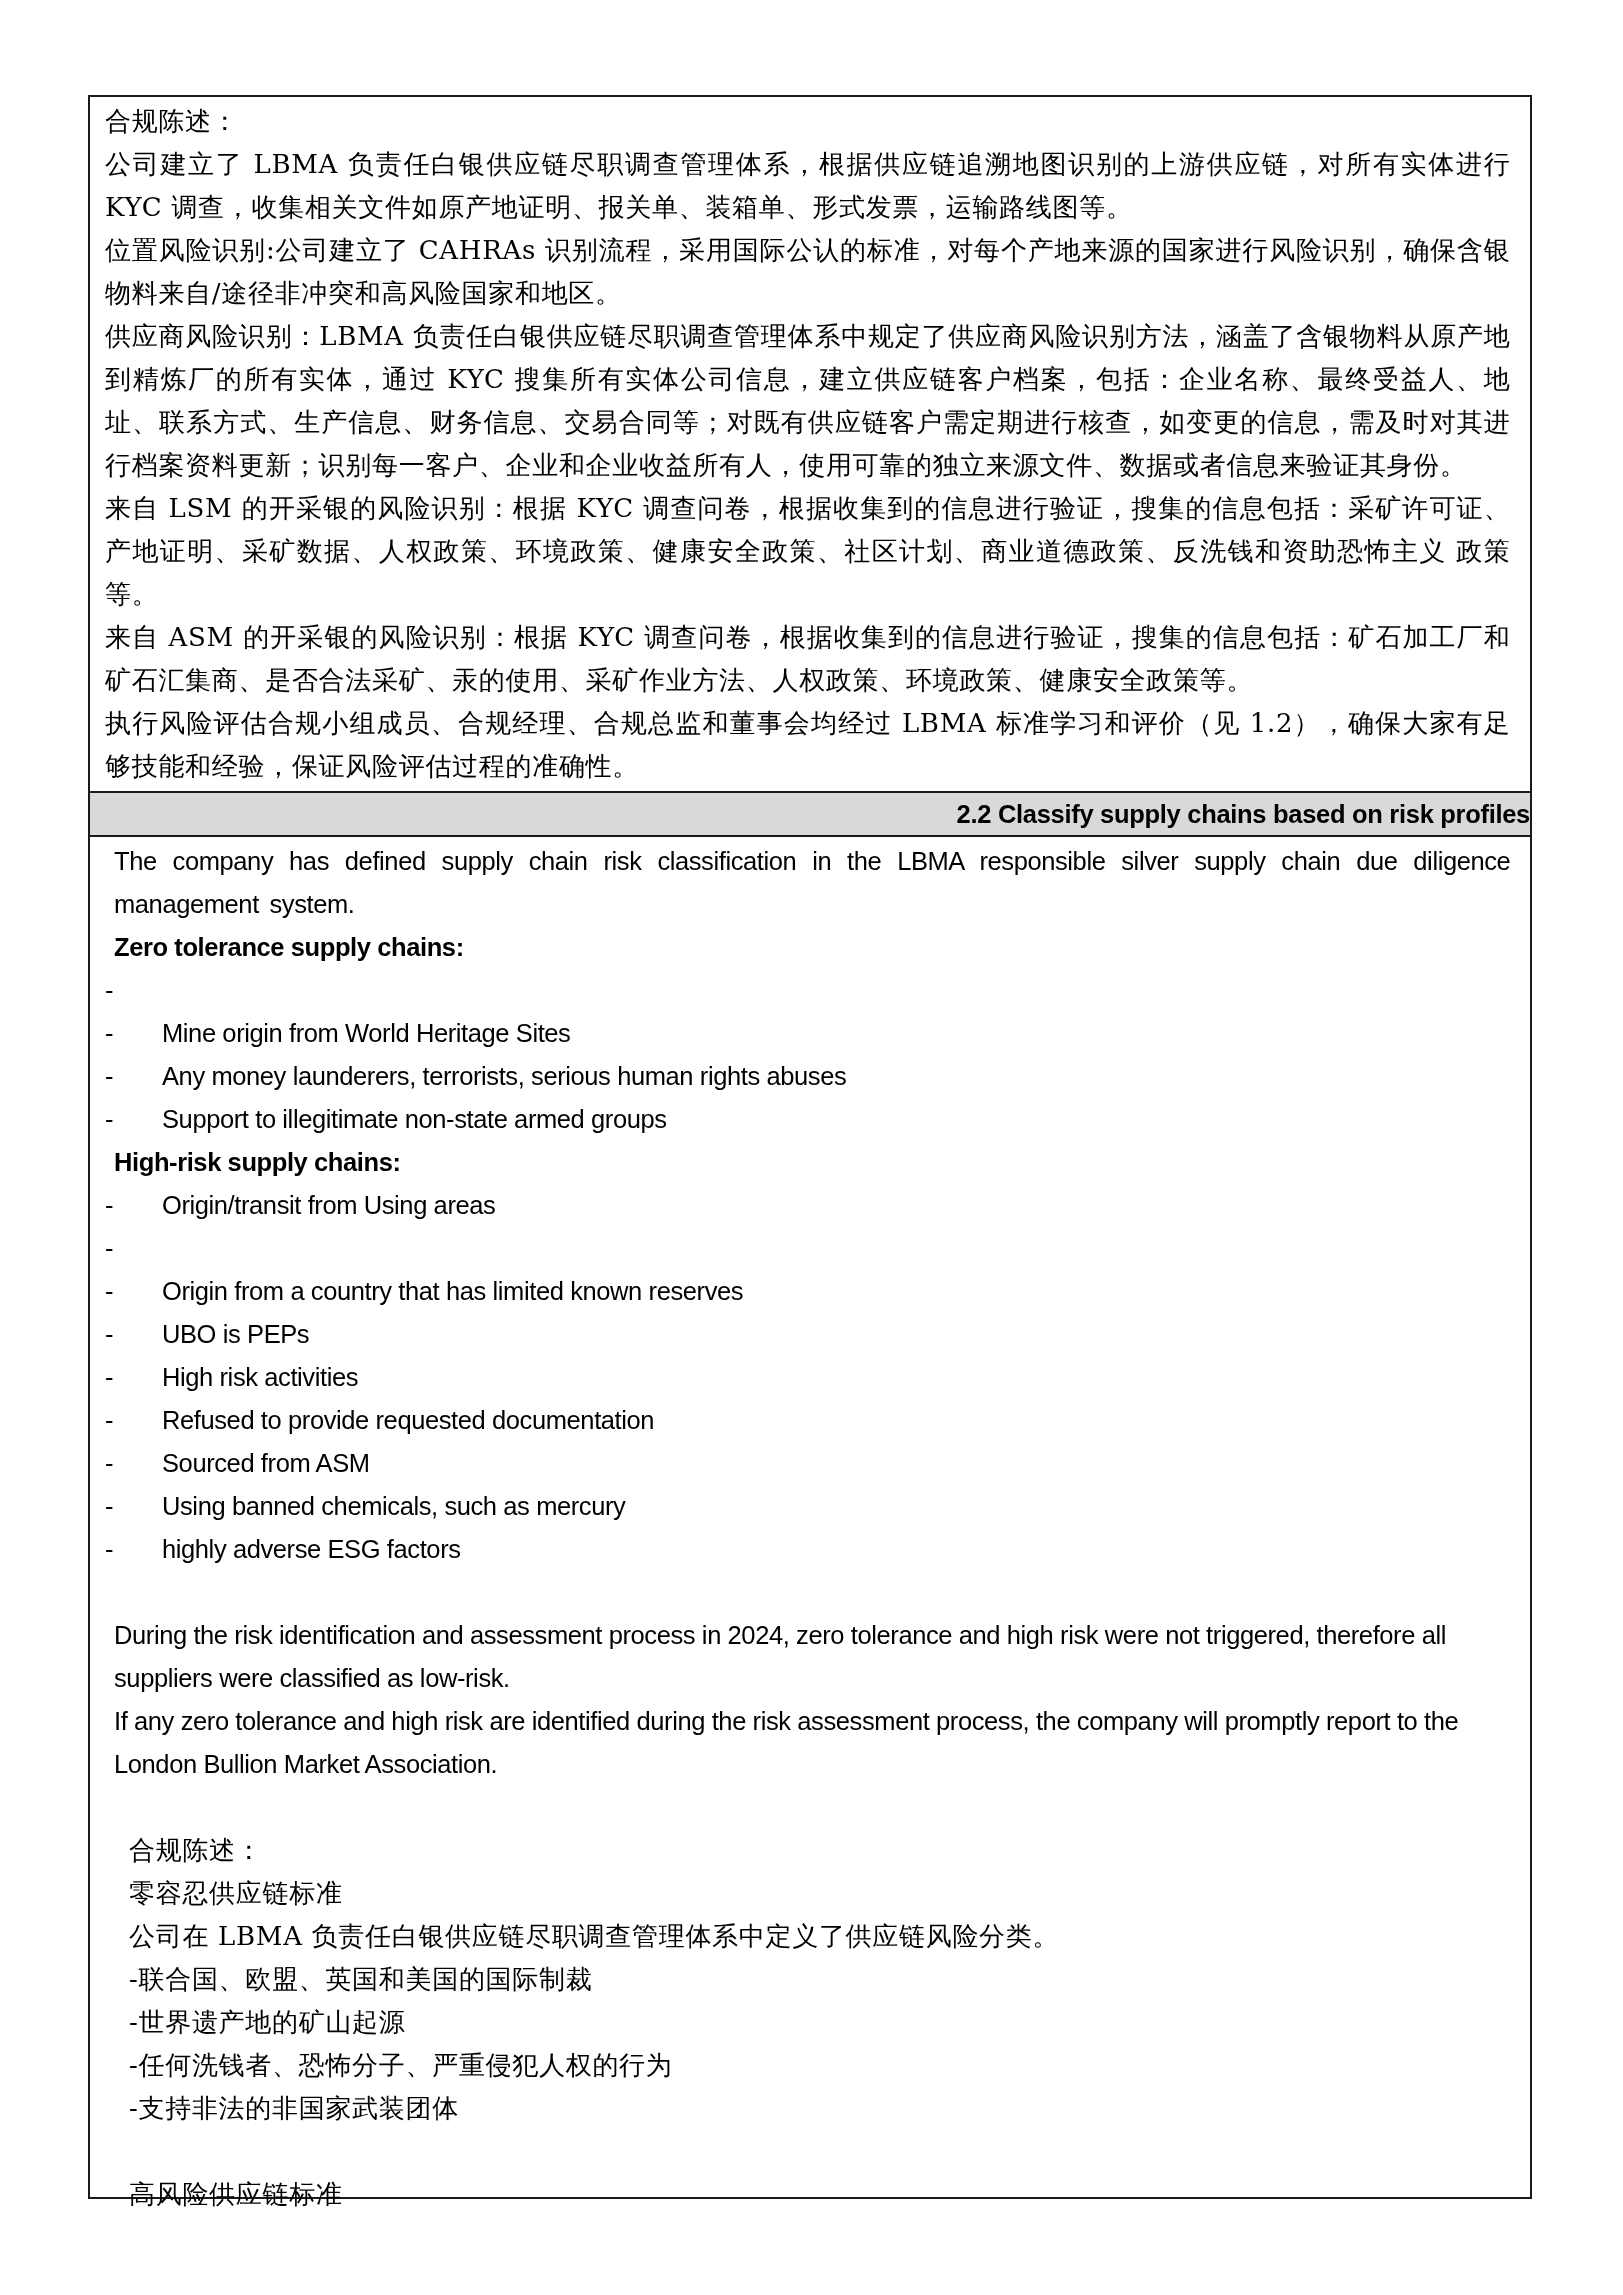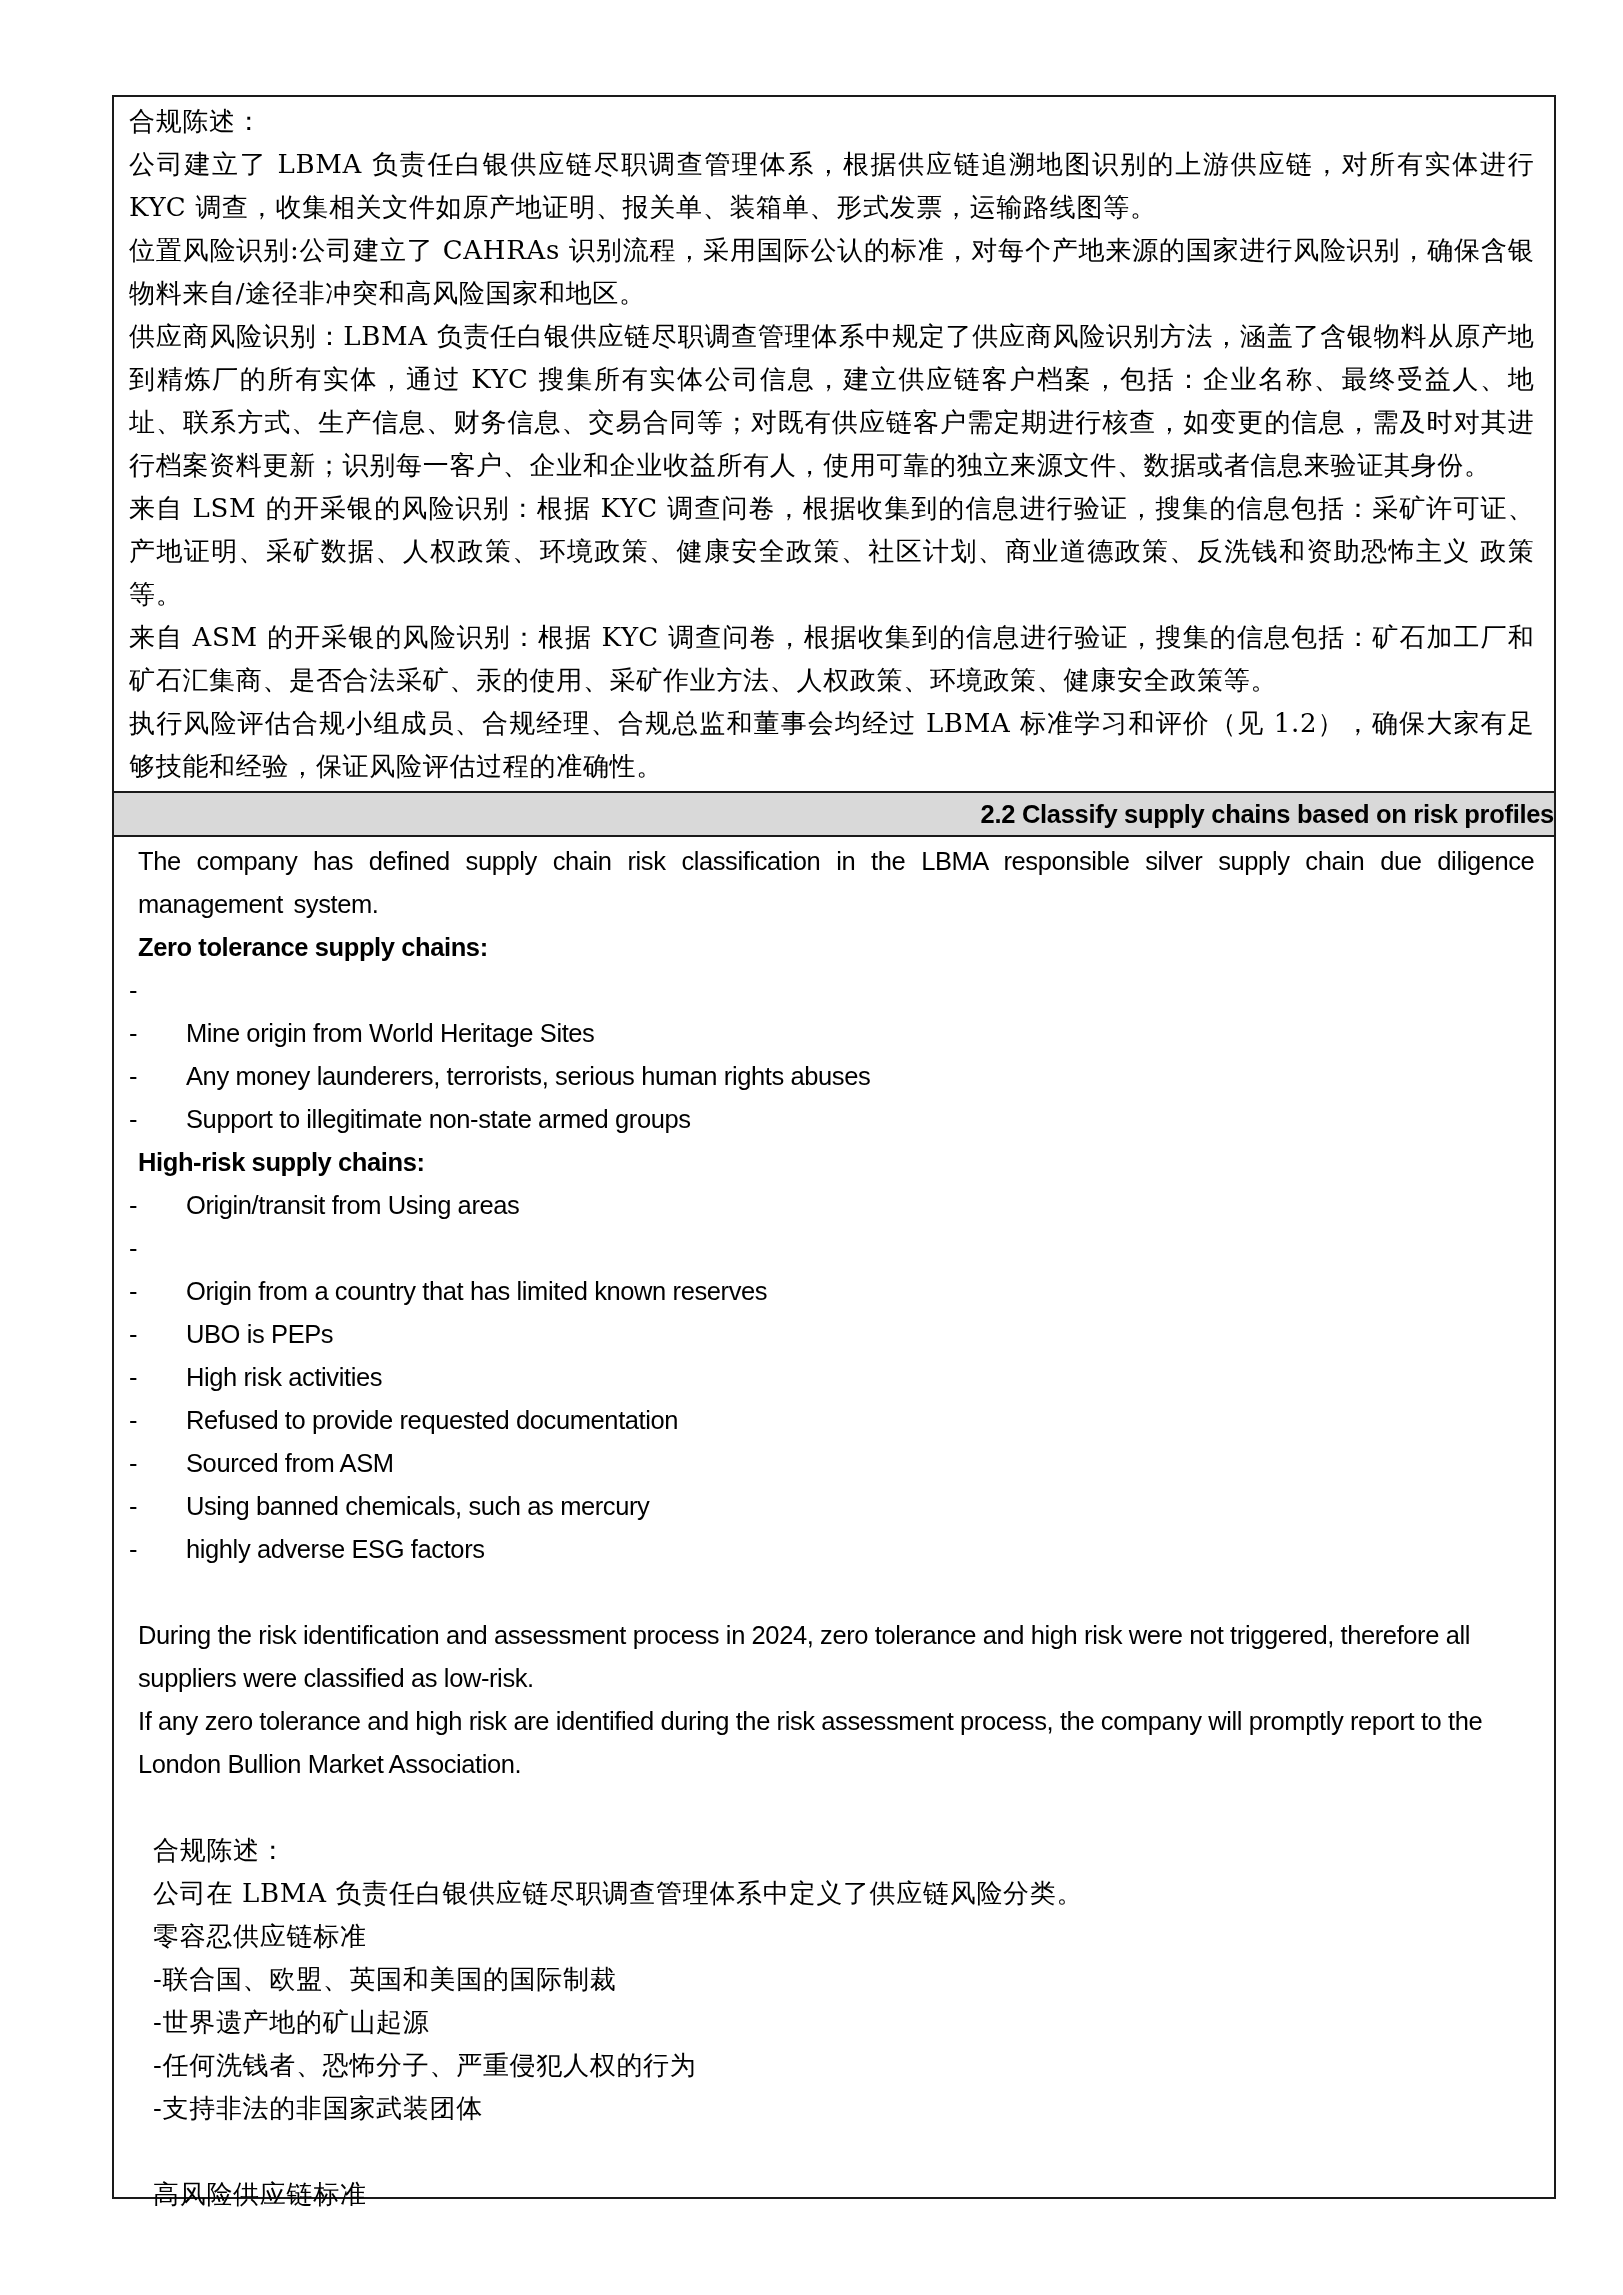--- a/index.html
+++ b/index.html
@@ -9,21 +9,21 @@
   }
   body {
     width: 1623px;
     height: 2295px;
     position: relative;
     overflow: hidden;
     color: #000000;
   }
   .page-table {
     position: absolute;
-    left: 112px;
+    left: 88px;
     top: 95px;
     width: 1444px;
     border: 2px solid #1a1a1a;
     box-sizing: border-box;
   }
   .cell-cn {
     font-family: "DejaVu Serif", "Liberation Serif", serif;
     font-size: 26px;
     line-height: 43px;
     padding: 2.6px 19.6px 3.9px 15px;
@@ -164,22 +164,22 @@
 
     <div class="spacer"></div>
 
     <p class="para">During the risk identification and assessment process in 2024, zero tolerance and high risk were not triggered, therefore all suppliers were classified as low-risk.</p>
     <p class="para">If any zero tolerance and high risk are identified during the risk assessment process, the company will promptly report to the London Bullion Market Association.</p>
 
     <div class="spacer"></div>
 
     <div class="cn-block">
       <p>合规陈述：</p>
+      <p>零容忍供应链标准</p>
       <p>公司在 LBMA 负责任白银供应链尽职调查管理体系中定义了供应链风险分类。</p>
-      <p>零容忍供应链标准</p>
       <p>-联合国、欧盟、英国和美国的国际制裁</p>
       <p>-世界遗产地的矿山起源</p>
       <p>-任何洗钱者、恐怖分子、严重侵犯人权的行为</p>
       <p>-支持非法的非国家武装团体</p>
       <div class="spacer"></div>
       <p>高风险供应链标准</p>
     </div>
   </div>
 
 </div>

